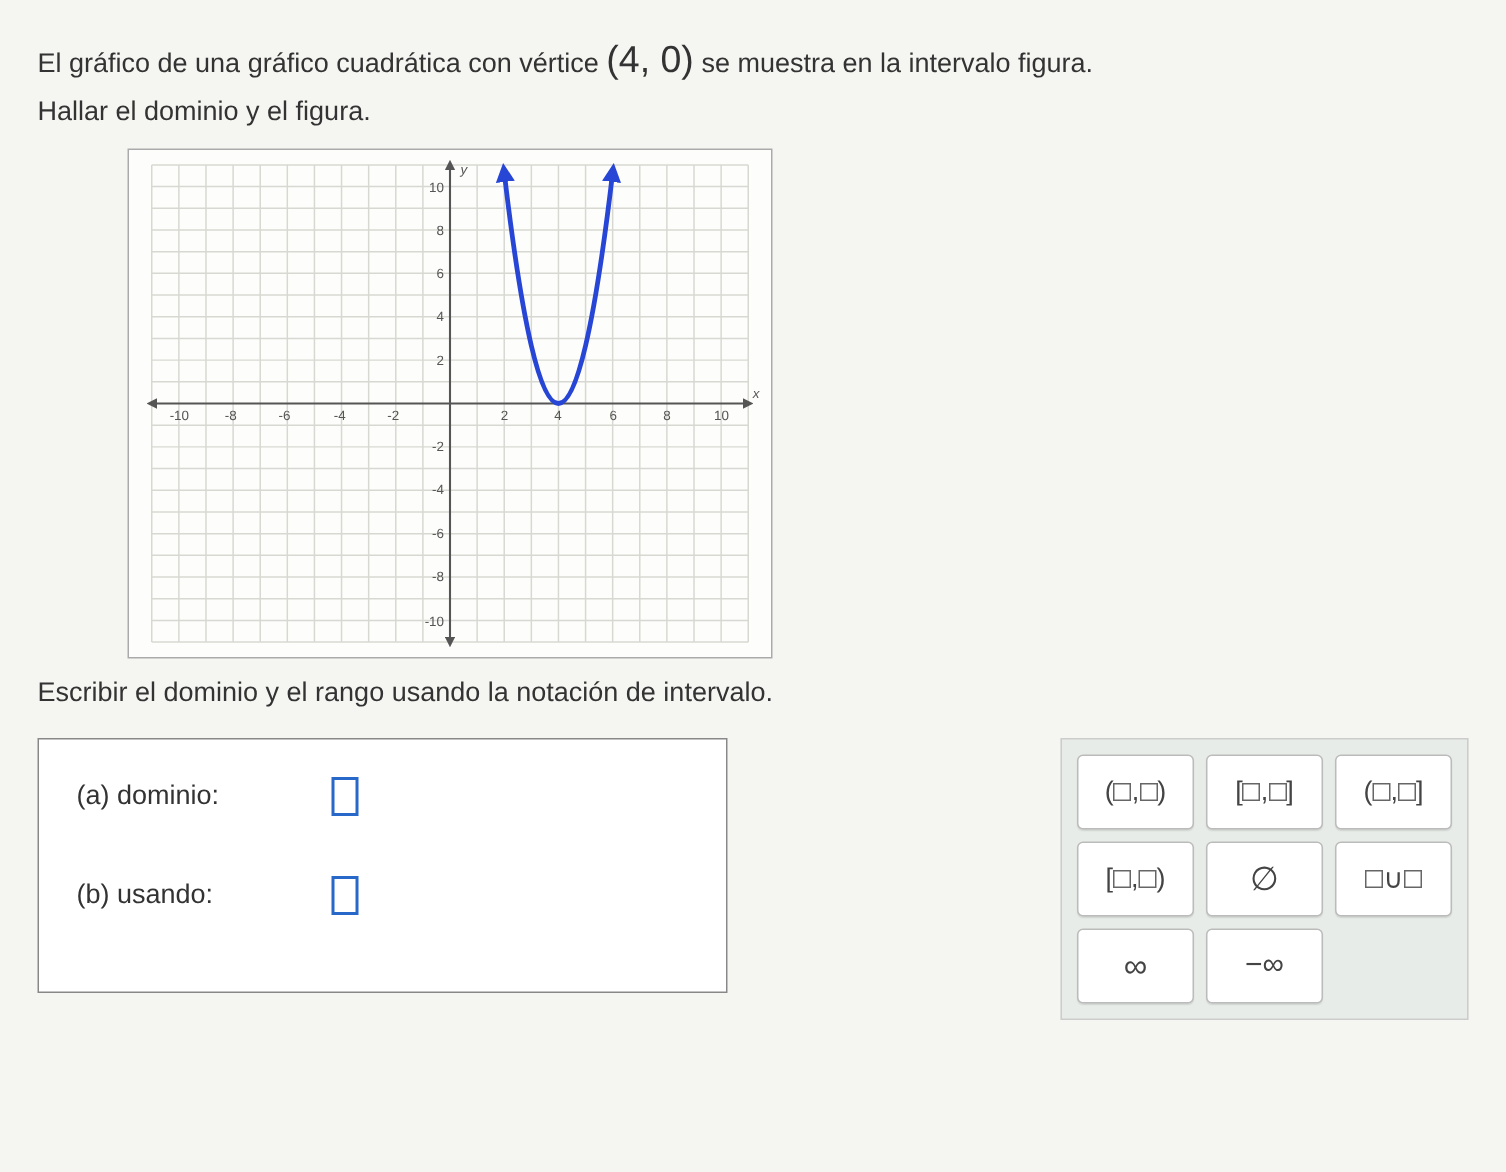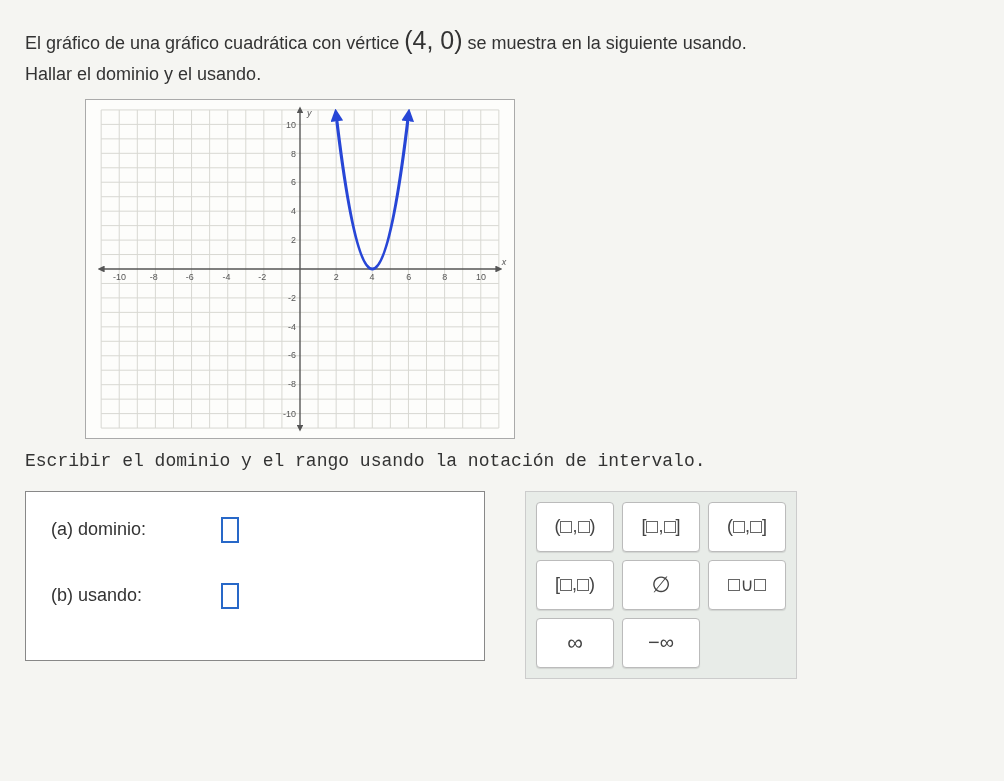--- a/index.html
+++ b/index.html
@@ -16,26 +16,27 @@
     .question-text { line-height: 1.6; margin-bottom: 10px; }
     .vertex { font-size: 25px; }
     .graph-box {
       width: 430px;
       height: 340px;
       border: 1px solid #aaa;
       background: #fdfdfb;
       margin: 8px 0 12px 60px;
       position: relative;
     }
-    .instruction { margin: 12px 0 20px 0; font-family: Liberation Mono, monospace; }
+    .instruction { margin: 12px 0 20px 0; }
     .bottom-row {
       display: flex;
       gap: 40px;
       align-items: flex-start;
       margin-top: 10px;
+      justify-content: space-between;
     }
     .answer-box {
       border: 1px solid #888;
       background: #fff;
       width: 460px;
       height: 170px;
       padding: 25px 25px;
       display: flex;
       flex-direction: column;
       gap: 40px;
@@ -79,22 +80,22 @@
     .graph-svg { width:100%; height:100%; }
     .axis-label { font-size: 9px; fill: #555; font-style: italic; }
     .tick-label { font-size: 9px; fill: #555; }
   </style>
 </head>
 <body>
 
 <div class="question-text">
   <span>El gráfico de una gráfico cuadrática con vértice </span>
   <span class="vertex">(4, 0)</span>
-  <span> se muestra en la siguiente usando.</span><br>
-  <span>Hallar el dominio y el usando.</span>
+  <span> se muestra en la intervalo figura.</span><br>
+  <span>Hallar el dominio y el figura.</span>
 </div>
 
 <div class="graph-box">
   <svg class="graph-svg" viewBox="0 0 430 340">
     <defs>
       <marker id="arrow" viewBox="0 0 10 10" refX="5" refY="5" markerWidth="5" markerHeight="5" orient="auto-start-reverse">
         <path d="M 0 0 L 10 5 L 0 10 z" fill="#555"></path>
       </marker>
       <marker id="arrowblue" viewBox="0 0 10 10" refX="5" refY="5" markerWidth="4" markerHeight="4" orient="auto-start-reverse">
         <path d="M 0 0 L 10 5 L 0 10 z" fill="#2746d6"></path>

